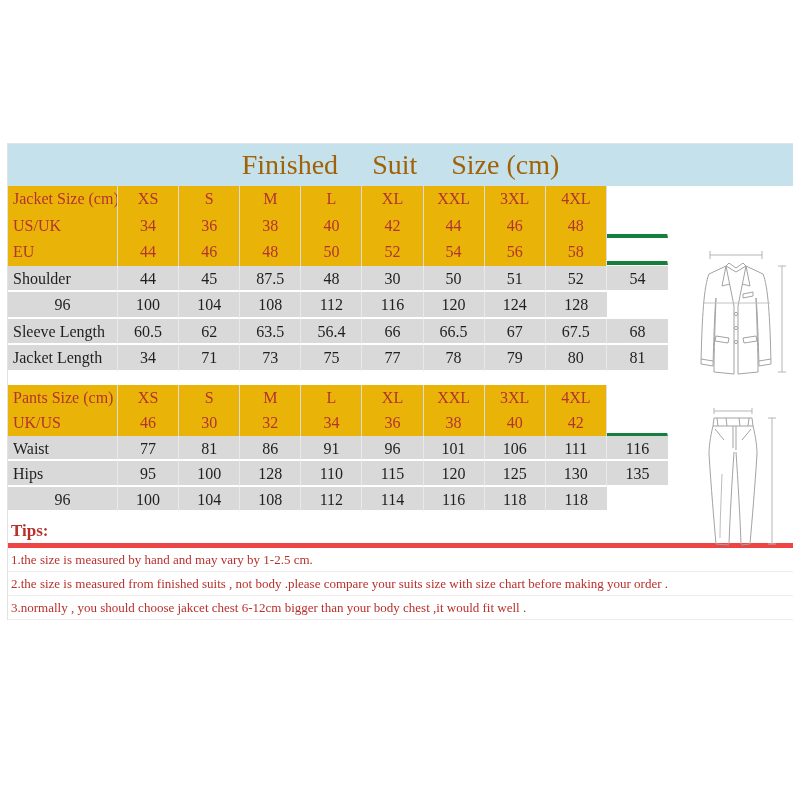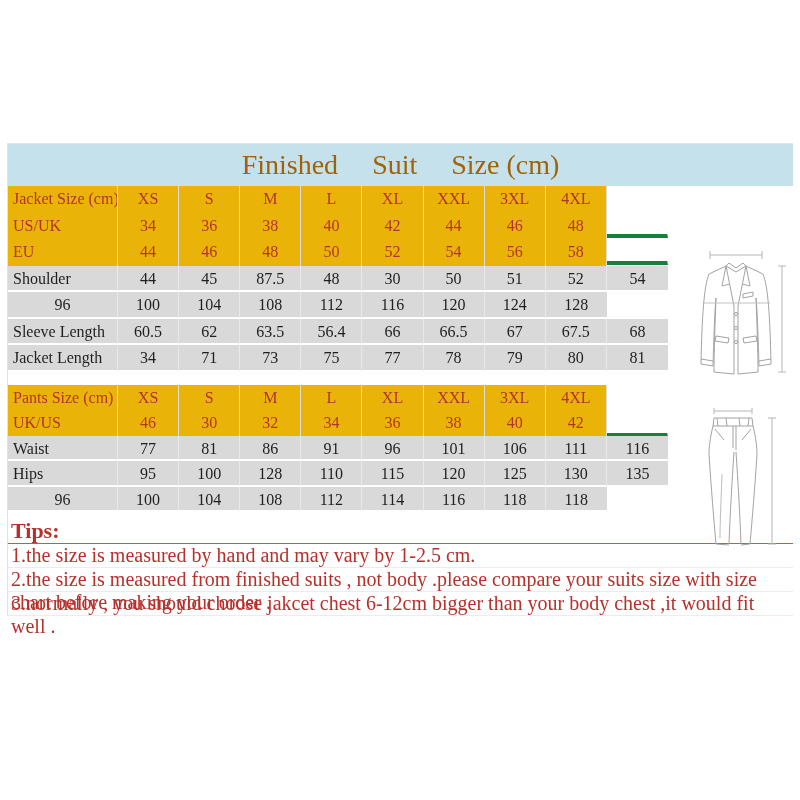--- a/index.html
+++ b/index.html
@@ -34,25 +34,25 @@
   }
   .cell.label{text-align:left;padding-left:5px;font-size:16px;}
   .cell.val{text-align:center;}
   .t-row.red .cell{color:#b23430;border-right:1px solid #dcdcdc;border-bottom:4px solid #15803d;background:#eab308;}
   .t-row.red .cell:last-child{border-right:1px solid #d8d8d8;margin-top:48px;}
   .t-row.gray .cell{color:#1f1f1f;background:#d9d9d9;border-right:1px solid #e9e9e9;border-bottom:2px solid #ffffff;}
   .t-row.gray .cell:last-child{border-right:none;}
   .table-gap{height:13px;background:#ffffff;}
   .tips{width:785px;margin-top:7px;color:#b8302c;}
   .tips-heading{
-    font-weight:bold;font-size:22px;height:24px;line-height:24px;
-    padding-left:3px;border-bottom:1px solid #ef4444;
+    font-weight:bold;font-size:17px;height:24px;line-height:24px;
+    padding-left:3px;border-bottom:5px solid #ef4444;
   }
   .tip-line{
-    font-size:20px;height:23px;line-height:23px;padding-left:3px;
+    font-size:13px;height:23px;line-height:23px;padding-left:3px;
     border-bottom:1px solid #f0eaea;
   }
   .illus{position:absolute;background:transparent;}
   .illus svg{display:block;}
   #jacket-illus{left:678px;top:60px;}
   #pants-illus{left:680px;top:220px;}
 </style>
 </head>
 <body>
 

